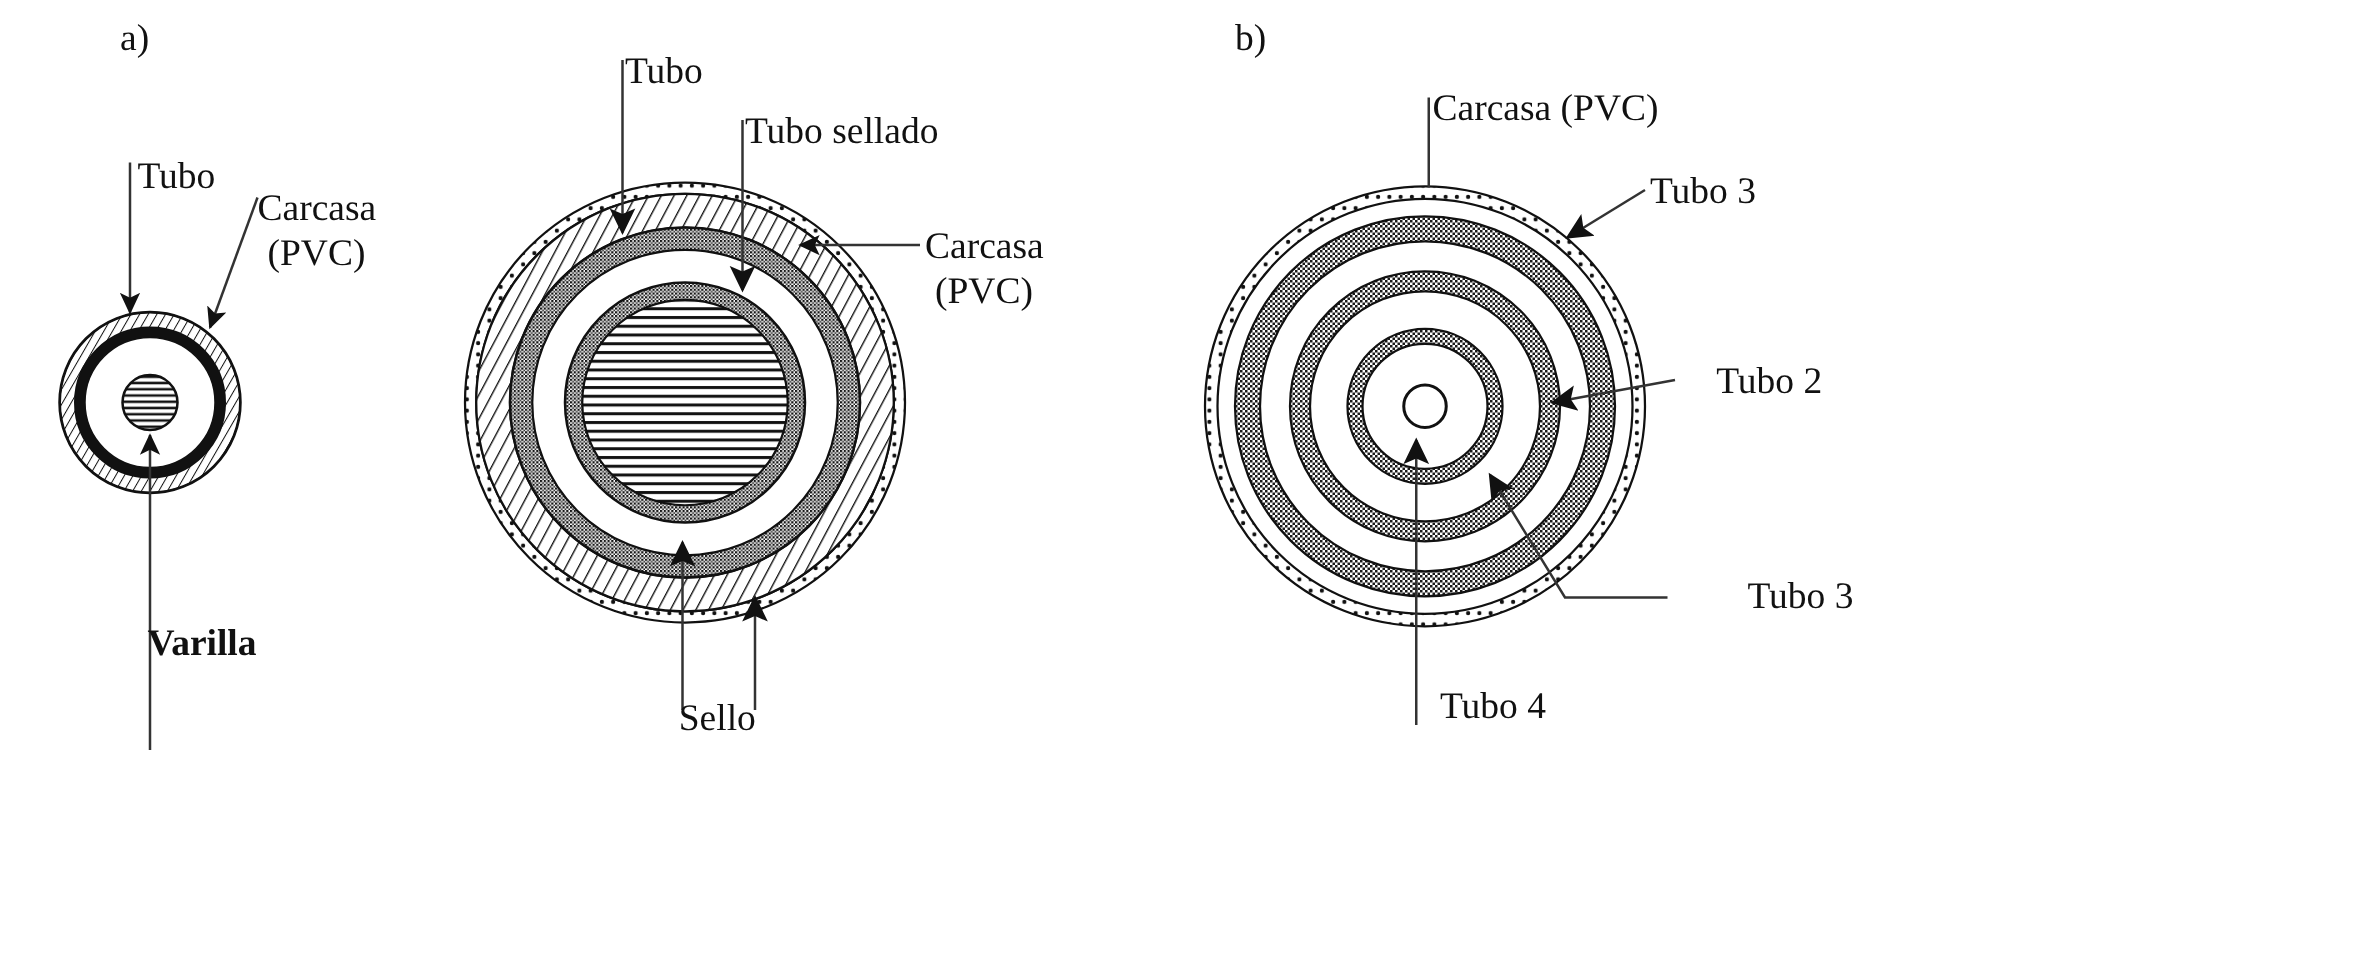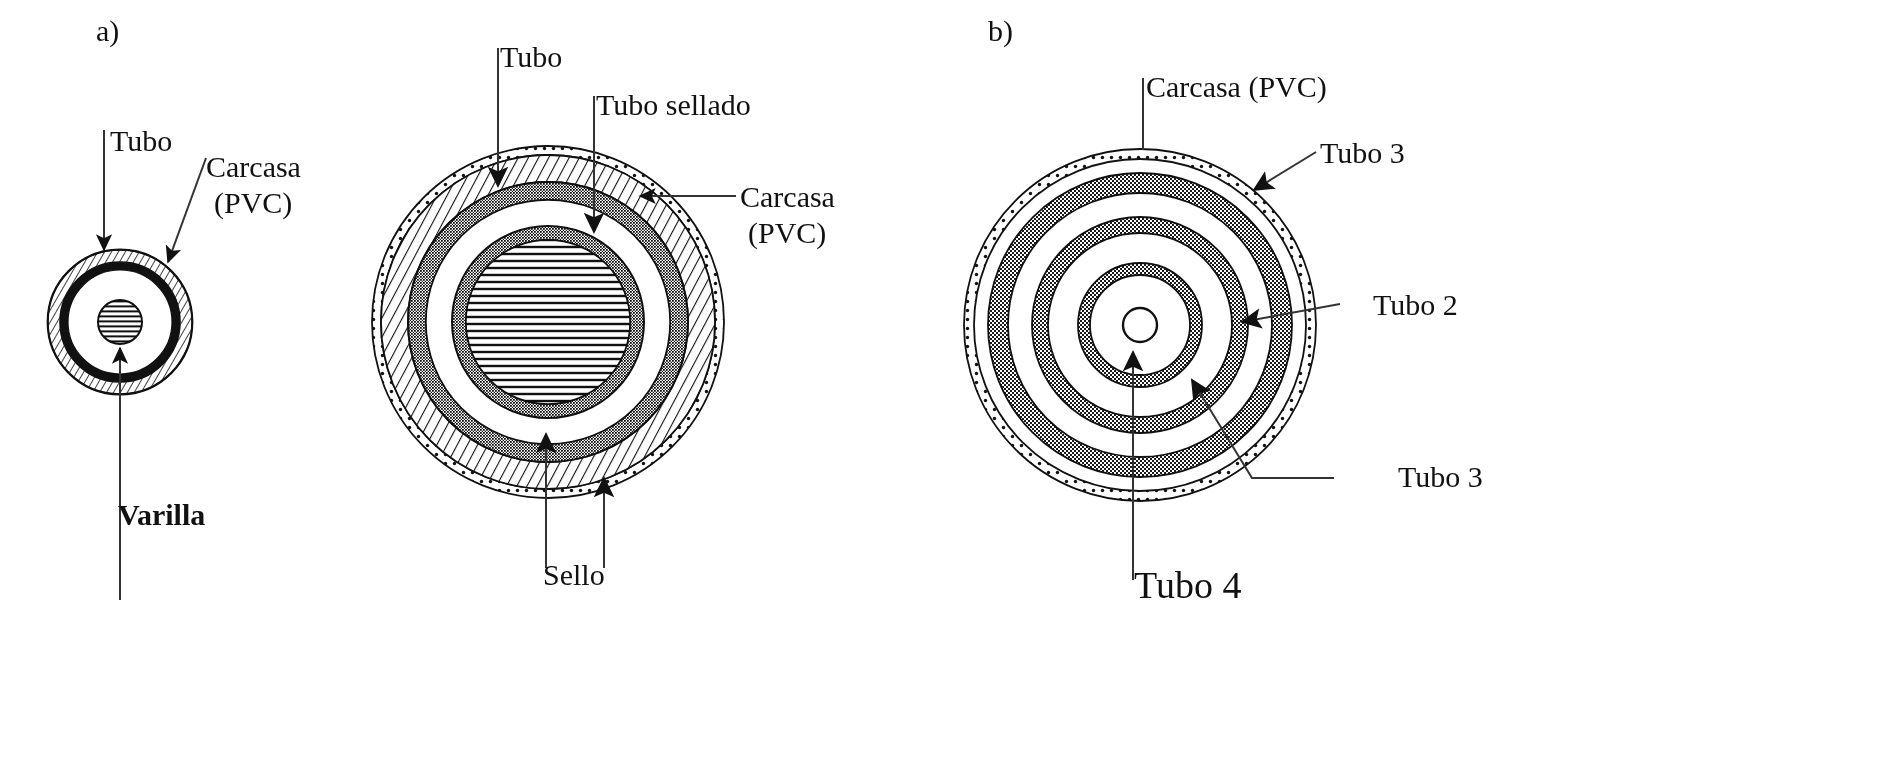--- a/index.html
+++ b/index.html
@@ -141,15 +141,15 @@
 <div class="lbl" style="left:500px;top:40px;font-size:30px;">Tubo</div>
 <div class="lbl" style="left:596px;top:88px;font-size:30px;">Tubo sellado</div>
 <div class="lbl" style="left:740px;top:180px;font-size:30px;">Carcasa</div>
 <div class="lbl" style="left:748px;top:216px;font-size:30px;">(PVC)</div>
 <div class="lbl" style="left:543px;top:558px;font-size:30px;">Sello</div>
 
 <div class="lbl" style="left:1146px;top:70px;font-size:30px;">Carcasa (PVC)</div>
 <div class="lbl" style="left:1320px;top:136px;font-size:30px;">Tubo 3</div>
 <div class="lbl" style="left:1344px;top:288px;font-size:30px;margin-left:29px;">Tubo 2</div>
 <div class="lbl" style="left:1398px;top:460px;font-size:30px;text-align:center;">Tubo 3</div>
-<div class="lbl" style="left:1134px;top:564px;font-size:38px;">Tubo 4</div>
+<div class="lbl" style="left:1134px;top:548px;font-size:30px;padding-left:18px;">Tubo 4</div>
 
 </div>
 
 </body></html>

